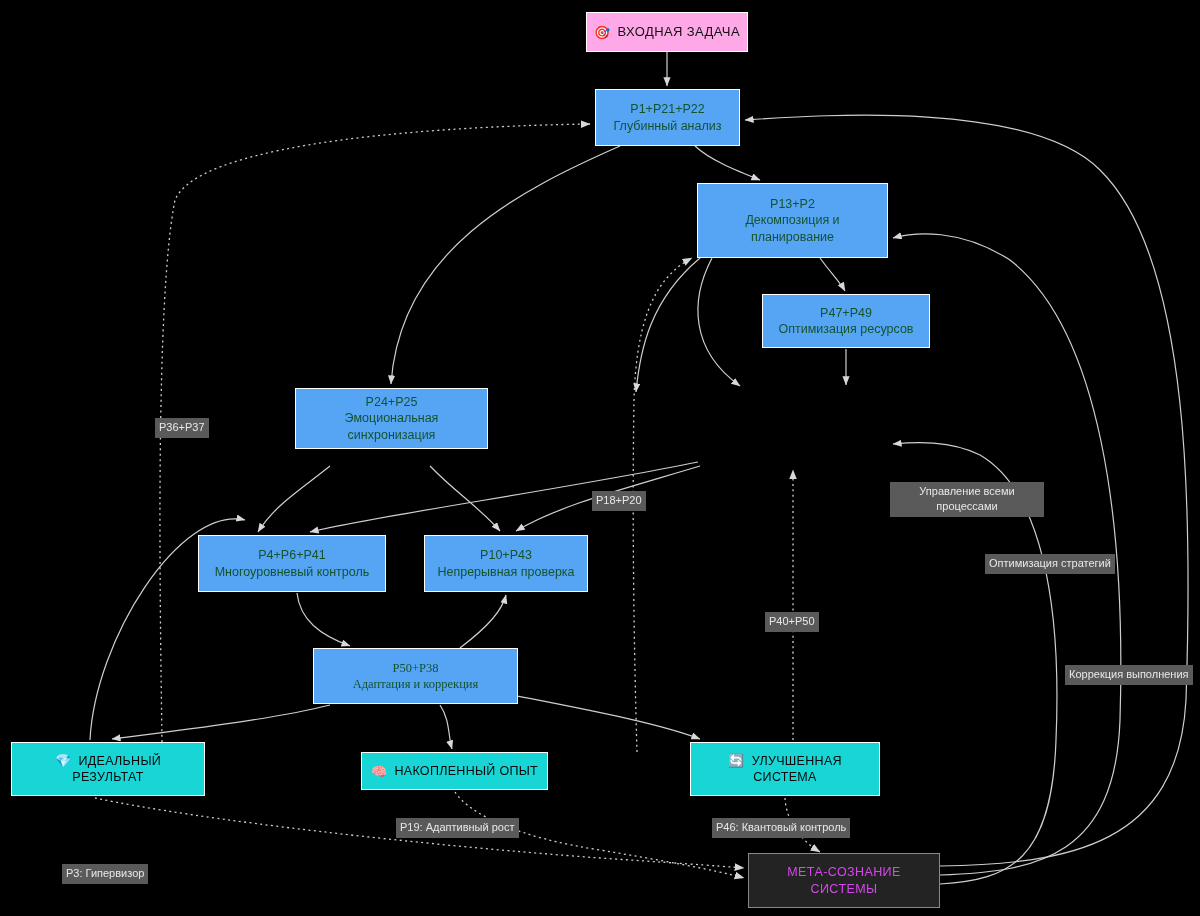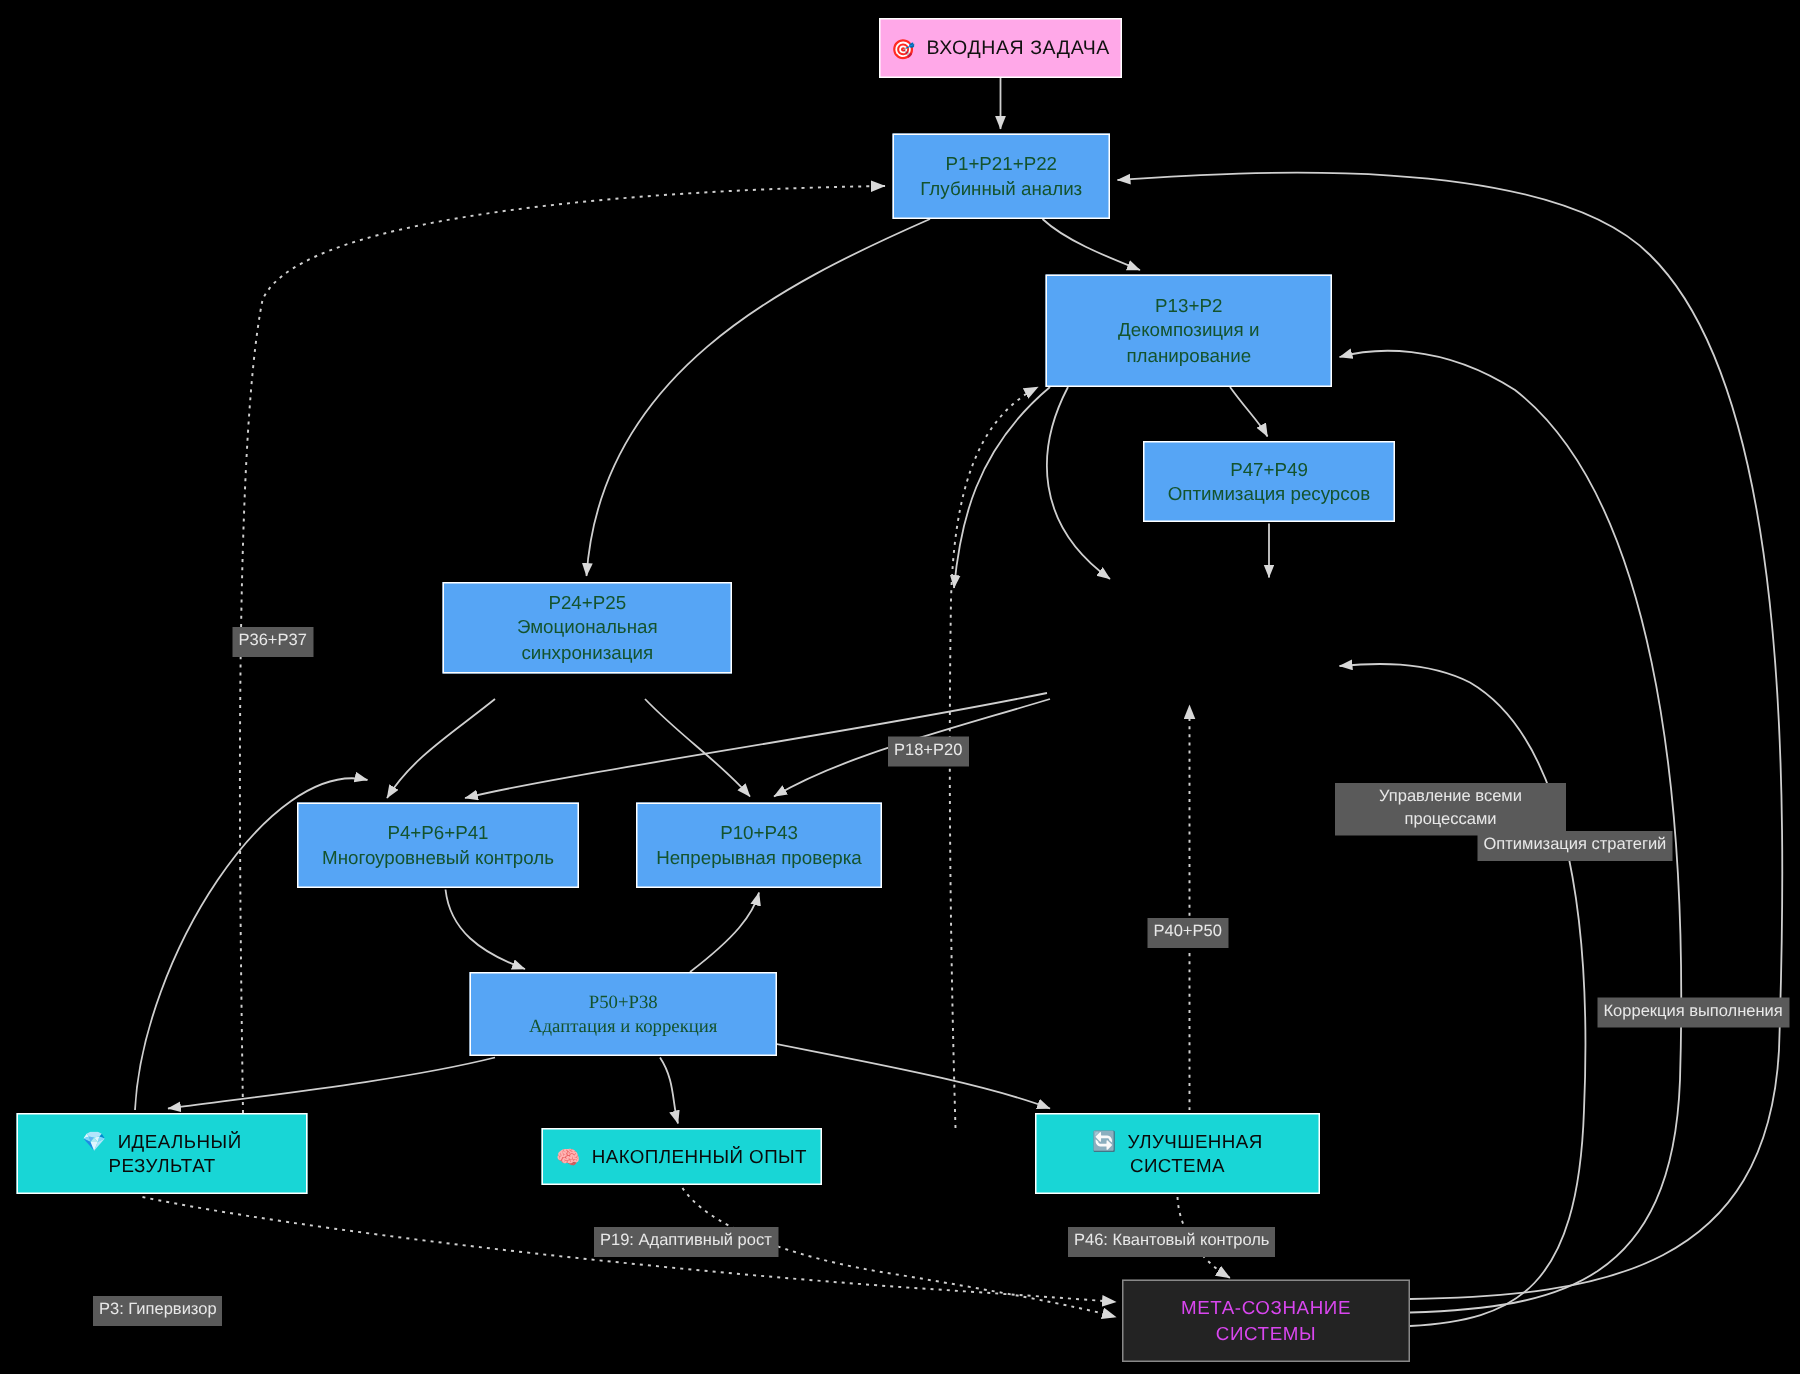--- a/index.html
+++ b/index.html
@@ -71,21 +71,21 @@
     background: #5a5a5a;
     color: #e8e8e8;
     font-size: 11px;
     font-family: "Liberation Sans", sans-serif;
     padding: 2px 4px 3px 4px;
     line-height: 1.35;
     white-space: nowrap;
     text-align: center;
     z-index: 4;
   }
-  .edge-label.two-line { white-space: normal; margin-top: 40px; }
+  .edge-label.two-line { white-space: normal; }
 </style>
 </head>
 <body>
 
 <div id="canvas">
 
   <svg id="edges" viewBox="0 0 1200 916">
     <defs>
       <marker id="arw" markerWidth="9" markerHeight="9" refX="7.2" refY="3" orient="auto" markerUnits="strokeWidth">
         <path d="M0,0 L7.5,3 L0,6 z" fill="#d8d8d8"></path>

